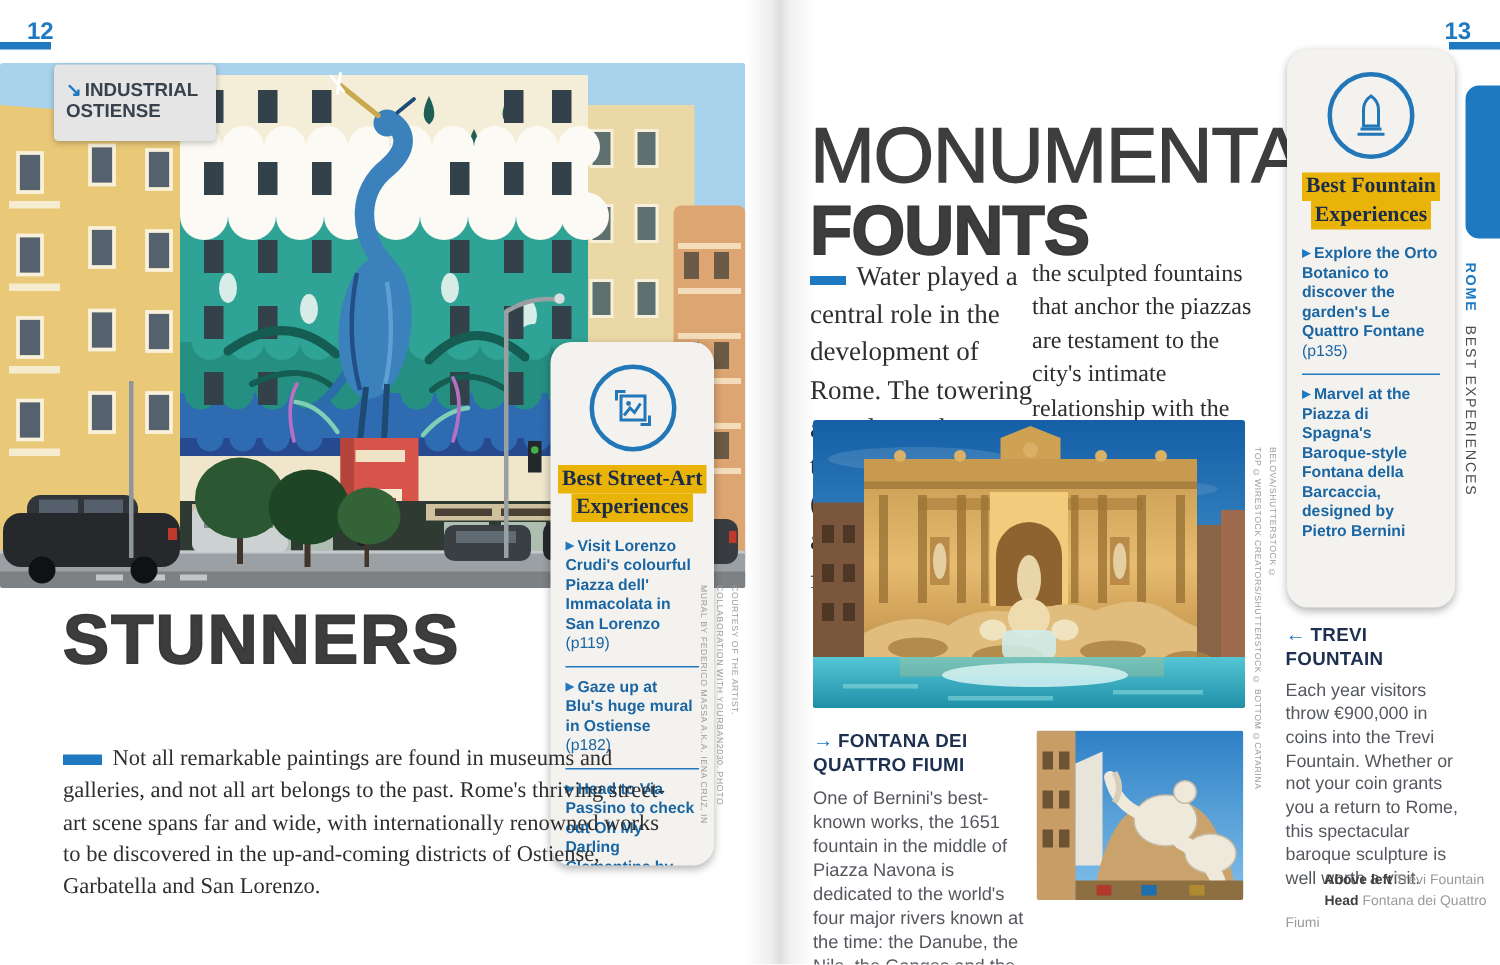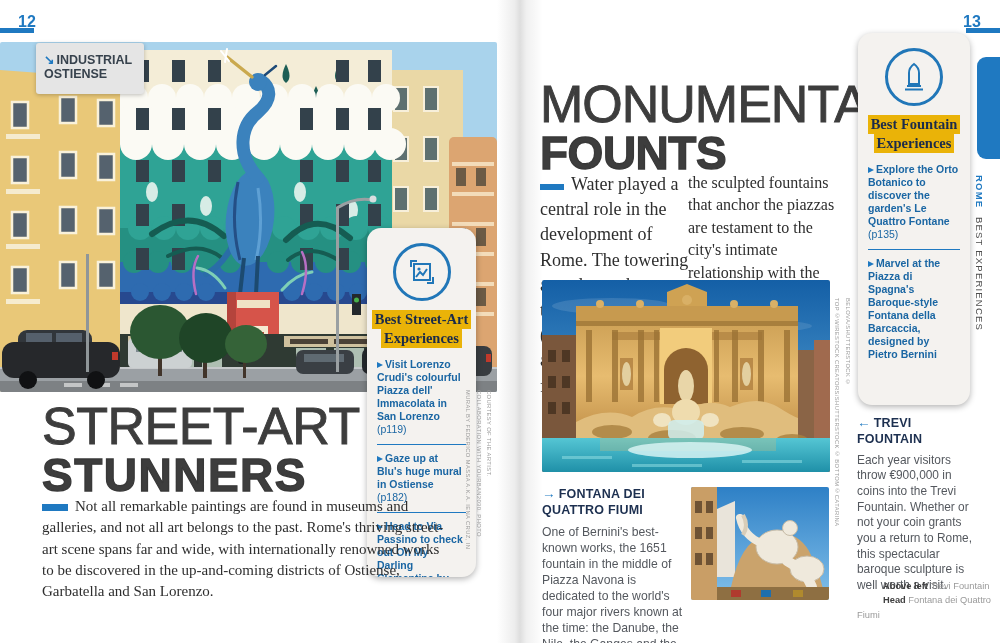--- a/index.html
+++ b/index.html
@@ -354,21 +354,20 @@
     <span class="hl">Experiences</span>
   </div>
   <div class="items">
     <div class="item"><span class="tri"></span><span>Visit Lorenzo Crudi's colourful Piazza dell' Immacolata in San Lorenzo</span> <span class="ref">(p119)</span></div>
     <div class="item"><span class="tri"></span><span>Gaze up at Blu's huge mural in Ostiense</span> <span class="ref">(p182)</span></div>
     <div class="item"><span class="tri"></span><span>Head to Via Passino to check out Oh My Darling Clementine by Solo and Diamond</span> </div>
   </div>
 </div>
 
 <div class="abs display" style="left:42px;top:402px;">
-  <span class="l1">STREET-ART</span>
   <span class="l2 wide">STUNNERS</span>
 </div>
 <div class="abs serifbody" style="left:42px;top:496px;width:412px;font-size:15px;line-height:1.42;">
   <span class="leadbar"></span><span>Not all remarkable paintings are found in museums and galleries, and not all art belongs to the past. Rome's thriving street-art scene spans far and wide, with internationally renowned works to be discovered in the up-and-coming districts of Ostiense, Garbatella and San Lorenzo.</span>
 </div>
 
 <div class="abs vcredit" style="left:463px;top:390px;height:178px;">MURAL BY FEDERICO MASSA A.K.A. IENA CRUZ, IN COLLABORATION WITH YOURBAN2030. PHOTO COURTESY OF THE ARTIST.</div>
 
 <div class="abs gutter"></div>
 

